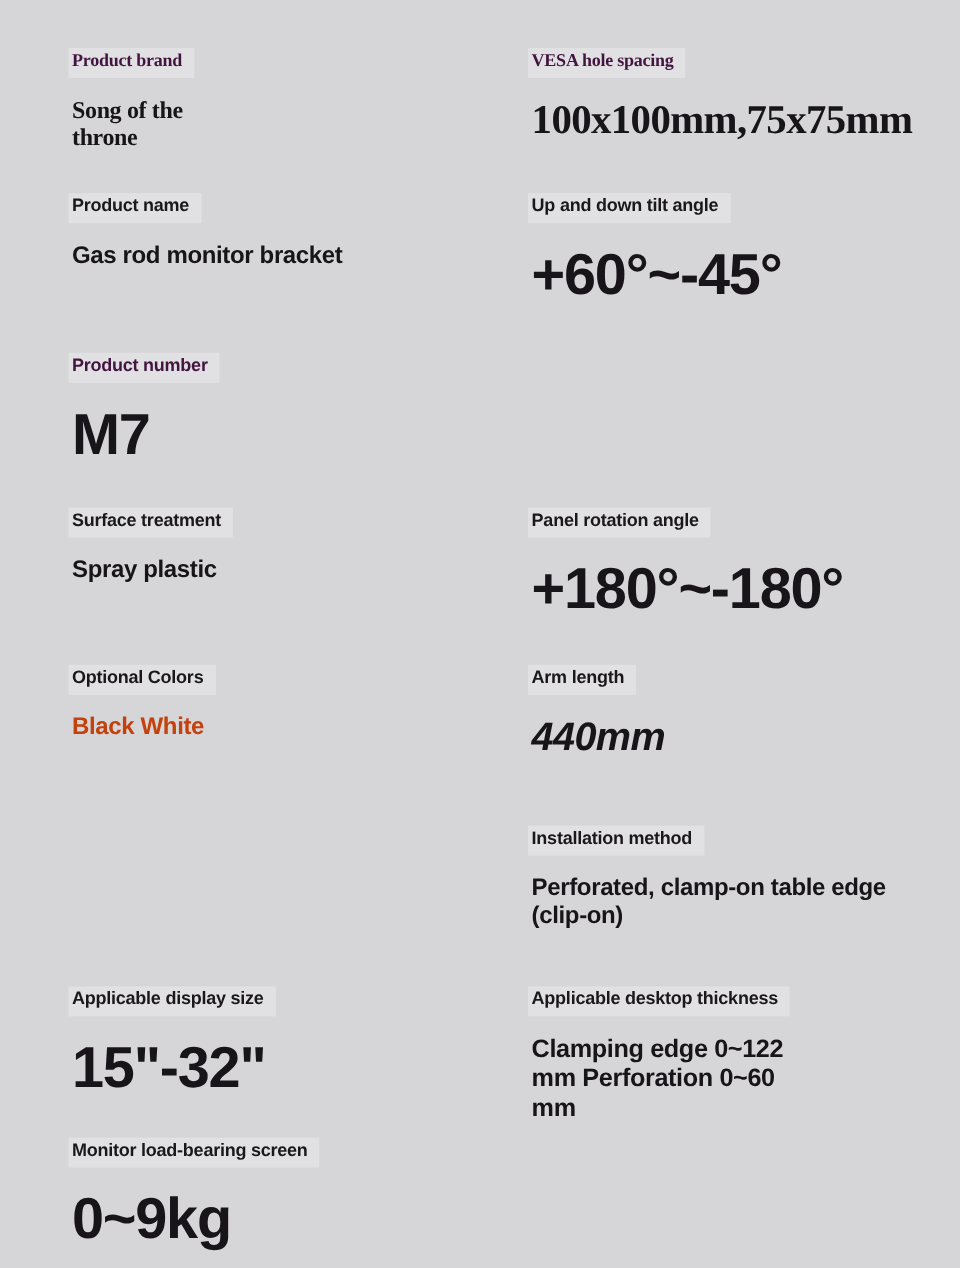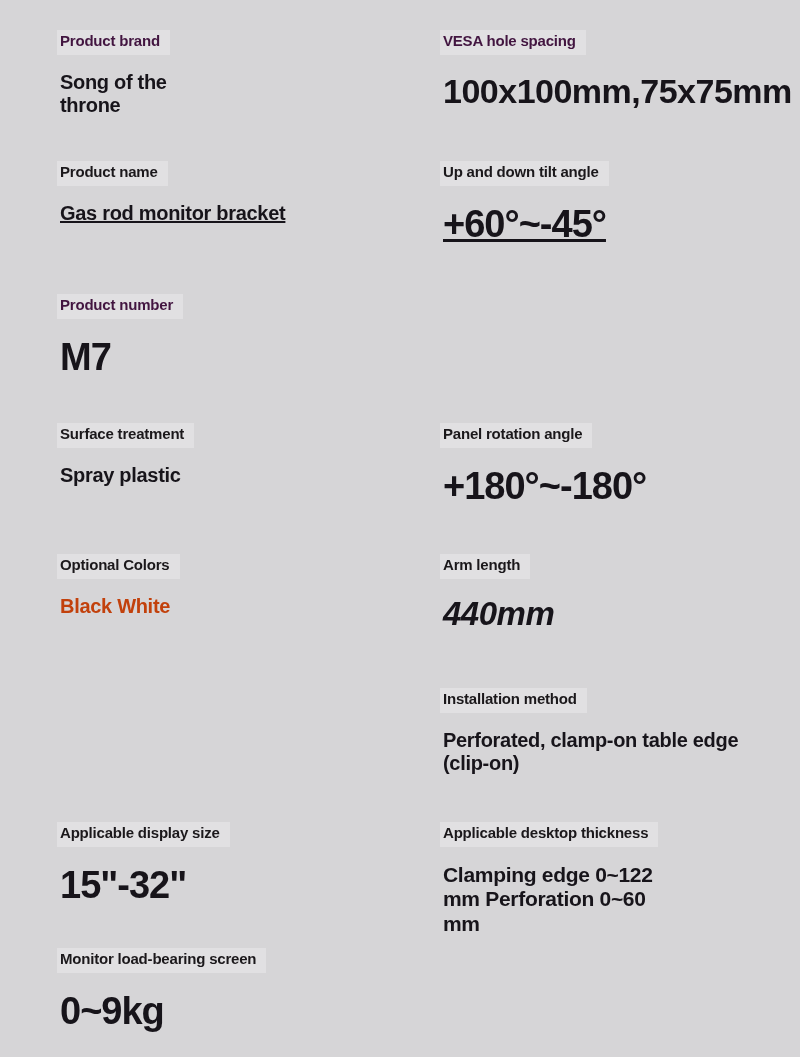--- a/index.html
+++ b/index.html
@@ -10,22 +10,22 @@
     color:#17141a;
     overflow:hidden;
     position:relative;
   }
   .sheet{position:absolute;inset:0;}
   .cell{position:absolute;}
   
   .cl{left:60px;width:372px;}
   .cr{left:443px;width:350px;}
   
-  .r1{top:30px;}
-  .r2{top:161px;text-decoration:underline;}
+  .r1{top:40px;font-family:Liberation Serif, serif;}
+  .r2{top:161px;}
   .r3{top:294px;}
   .r4{top:423px;}
   .r5{top:554px;}
   .r6{top:688px;}
   .r7{top:822px;}
   .r8{top:948px;}
   .label{
     display:inline-block;
     font-size:15px;
     font-weight:bold;
@@ -38,21 +38,21 @@
   }
   .label.accent{color:#421540;}
   .value{
     font-weight:bold;
     margin-top:16px;
     line-height:1.18;
     color:#17141a;
   }
   .value.accent{color:#c2410c;}
   .v-md{font-size:20px;letter-spacing:-0.3px;}
-  .v-lg{font-size:38px;letter-spacing:-1px;}
+  .v-lg{font-size:48px;letter-spacing:-1px;}
   .v-xl{font-size:34px;letter-spacing:-0.5px;}
   .v-440{font-size:33px;letter-spacing:-0.5px;font-style:italic;}
   .v-clamp{font-size:21px;letter-spacing:-0.3px;}
   .w-narrow{max-width:150px;}
   .w-mid{max-width:312px;}
   .w-clamp{max-width:238px;}
 </style>
 </head>
 <body>
 

